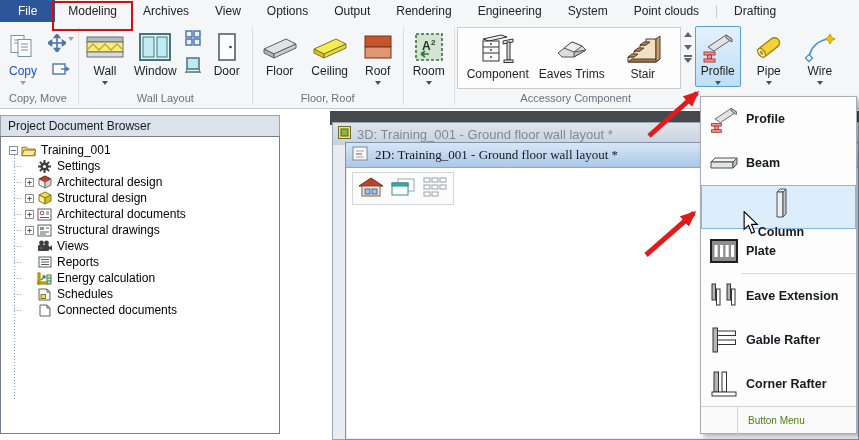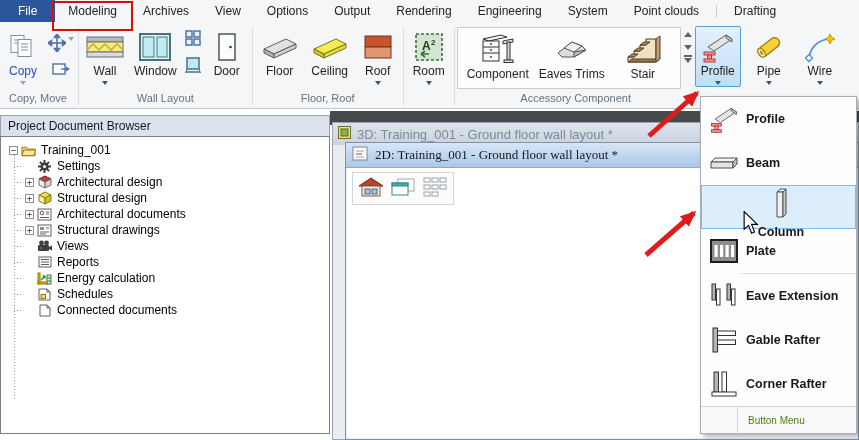--- a/index.html
+++ b/index.html
@@ -30,21 +30,21 @@
   .movebtn { display:flex; align-items:flex-start; gap:2px; padding-top:4px; }
   .gallery { border:1px solid #c8cccf; background:#fdfdfe; display:flex; align-items:flex-start; padding:1px 4px; margin-top:1px; height:62px; }
   .scrollcol { display:flex; flex-direction:column; align-items:center; gap:8px; padding:6px 3px 0; }
   .tri-up { width:0; height:0; border-left:4px solid transparent; border-right:4px solid transparent; border-bottom:5px solid #5b6571; }
   .tri-dn { width:0; height:0; border-left:4px solid transparent; border-right:4px solid transparent; border-top:5px solid #5b6571; }
   .tri-exp { width:0; height:0; border-left:4px solid transparent; border-right:4px solid transparent; border-top:5px solid #5b6571; position:relative; }
   .tri-exp::after { content:''; position:absolute; left:-4px; top:-8px; width:8px; height:1.5px; background:#5b6571; }
   .bigbtn.selected { border:1px solid #58a0d8; background:linear-gradient(#e4f1fc,#bedef6); }
 
   
-  .panel { position:absolute; left:0; top:115px; width:330px; height:325px; z-index:10;text-align:right; }
+  .panel { position:absolute; left:0; top:115px; width:280px; height:325px; z-index:10;text-align:right; }
   .panel-header { height:21px; background:#dbe2ec; border:1px solid #9aa4b0; border-bottom:none; display:flex; align-items:center; padding-left:7px; font-size:12px; color:#15191d; }
   .panel-body { position:absolute; left:0; top:21px; right:0; bottom:6px; background:#fff; border:1px solid #76808c; overflow:hidden; }
   .tree { position:relative; padding-top:5px; }
   .trow { display:flex; align-items:center; height:16px; gap:3px; font-size:12px; color:#000; white-space:nowrap; }
   .trow .lbl { padding:0 2px; }
   .expander { width:9px; height:9px; border:1px solid #8b929b; background:#fff; display:flex; align-items:center; justify-content:center; font-size:9px; line-height:7px; color:#333; flex:0 0 9px; font-family:"DejaVu Sans Mono", monospace; }
   .exp-spacer { width:9px; flex:0 0 9px; }
   .tico { width:15px; height:14px; flex:0 0 15px; display:flex; align-items:center; justify-content:center; }
   .root-row { padding-left:8px; }
   .child-row { padding-left:24px; position:relative; }

